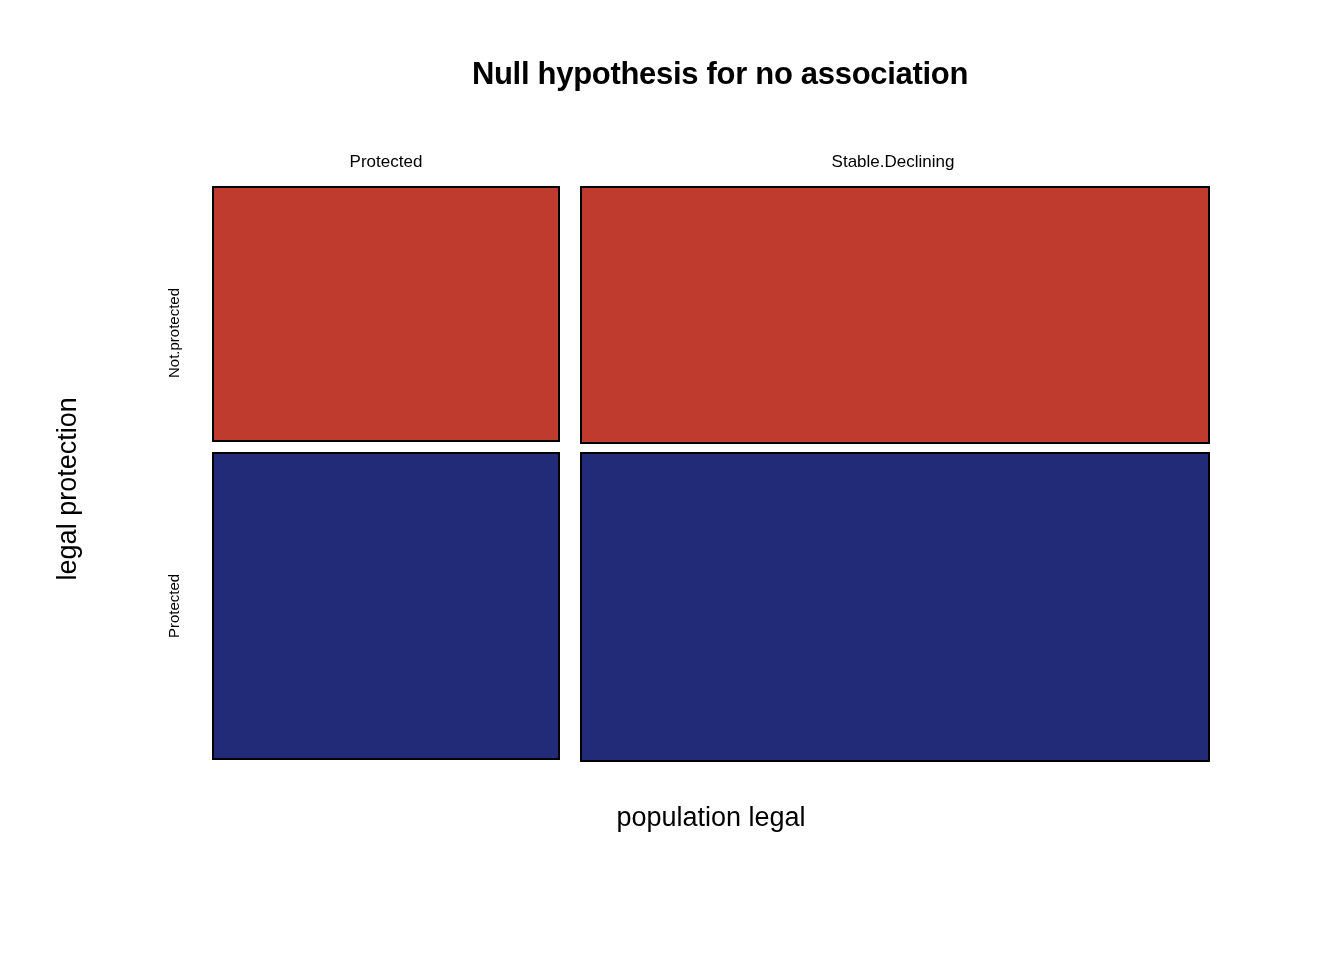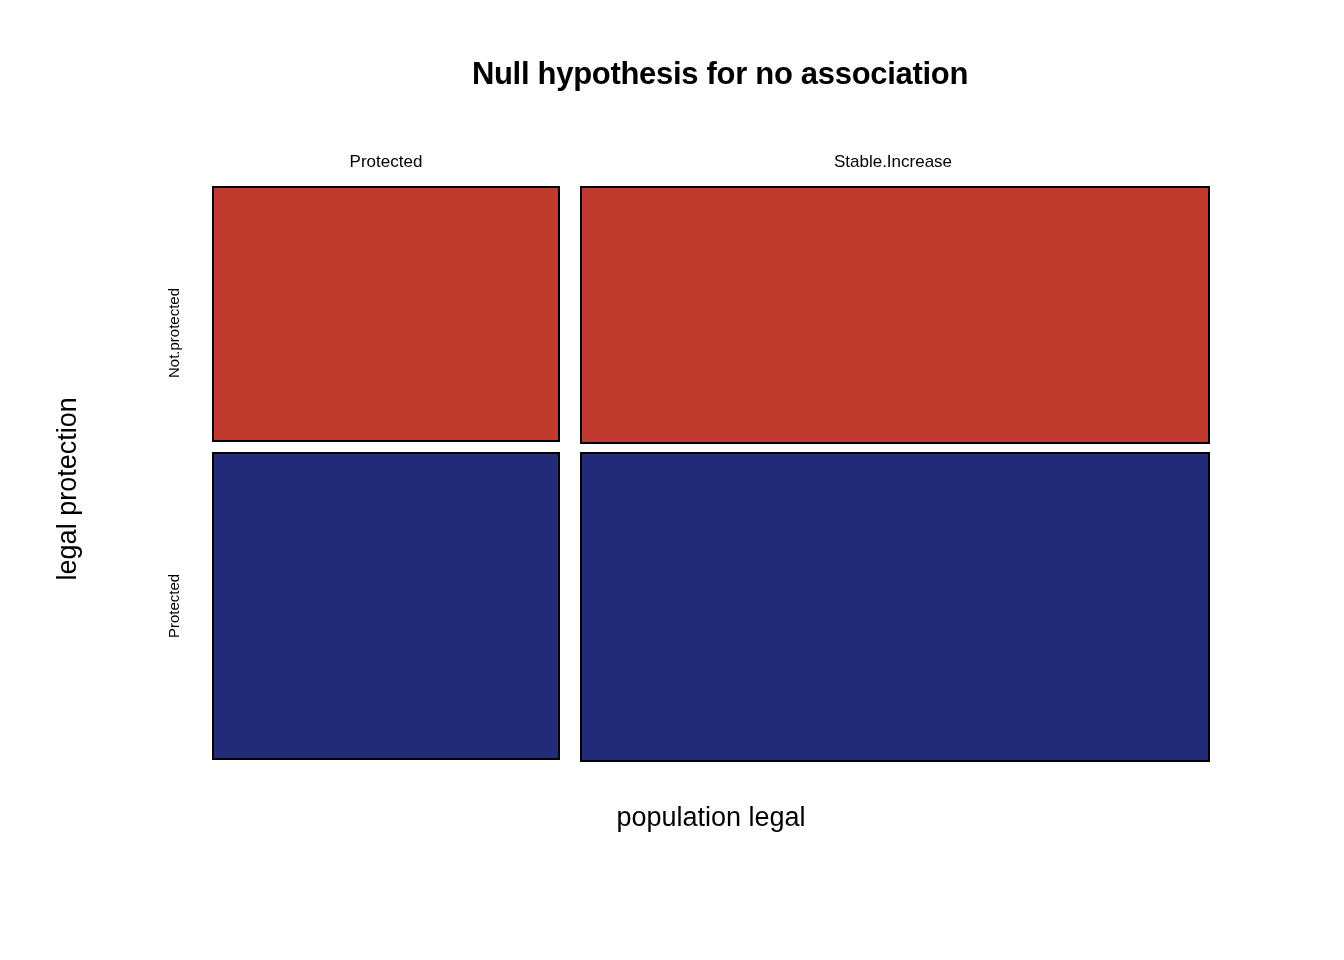--- a/index.html
+++ b/index.html
@@ -95,21 +95,21 @@
     transform: rotate(-90deg) translate(-50%, -50%);
   }
 </style>
 </head>
 <body>
 
 <div id="chart-title">Null hypothesis for no association</div>
 
 <div class="col-label" style="left:386px;">Protected</div>
 
-<div class="col-label" style="left:893px;">Stable.Increase</div>
+<div class="col-label" style="left:893px;">Stable.Declining</div>
 
 <div class="row-label-wrap" style="left:166px; top:190px;">
   <span class="row-label" style="top:188px;">Not.protected</span>
 </div>
 
 <div class="row-label-wrap" style="left:166px; top:456px;">
   <span class="row-label" style="top:182px;">Protected</span>
 </div>
 
 <div id="plot-area">

